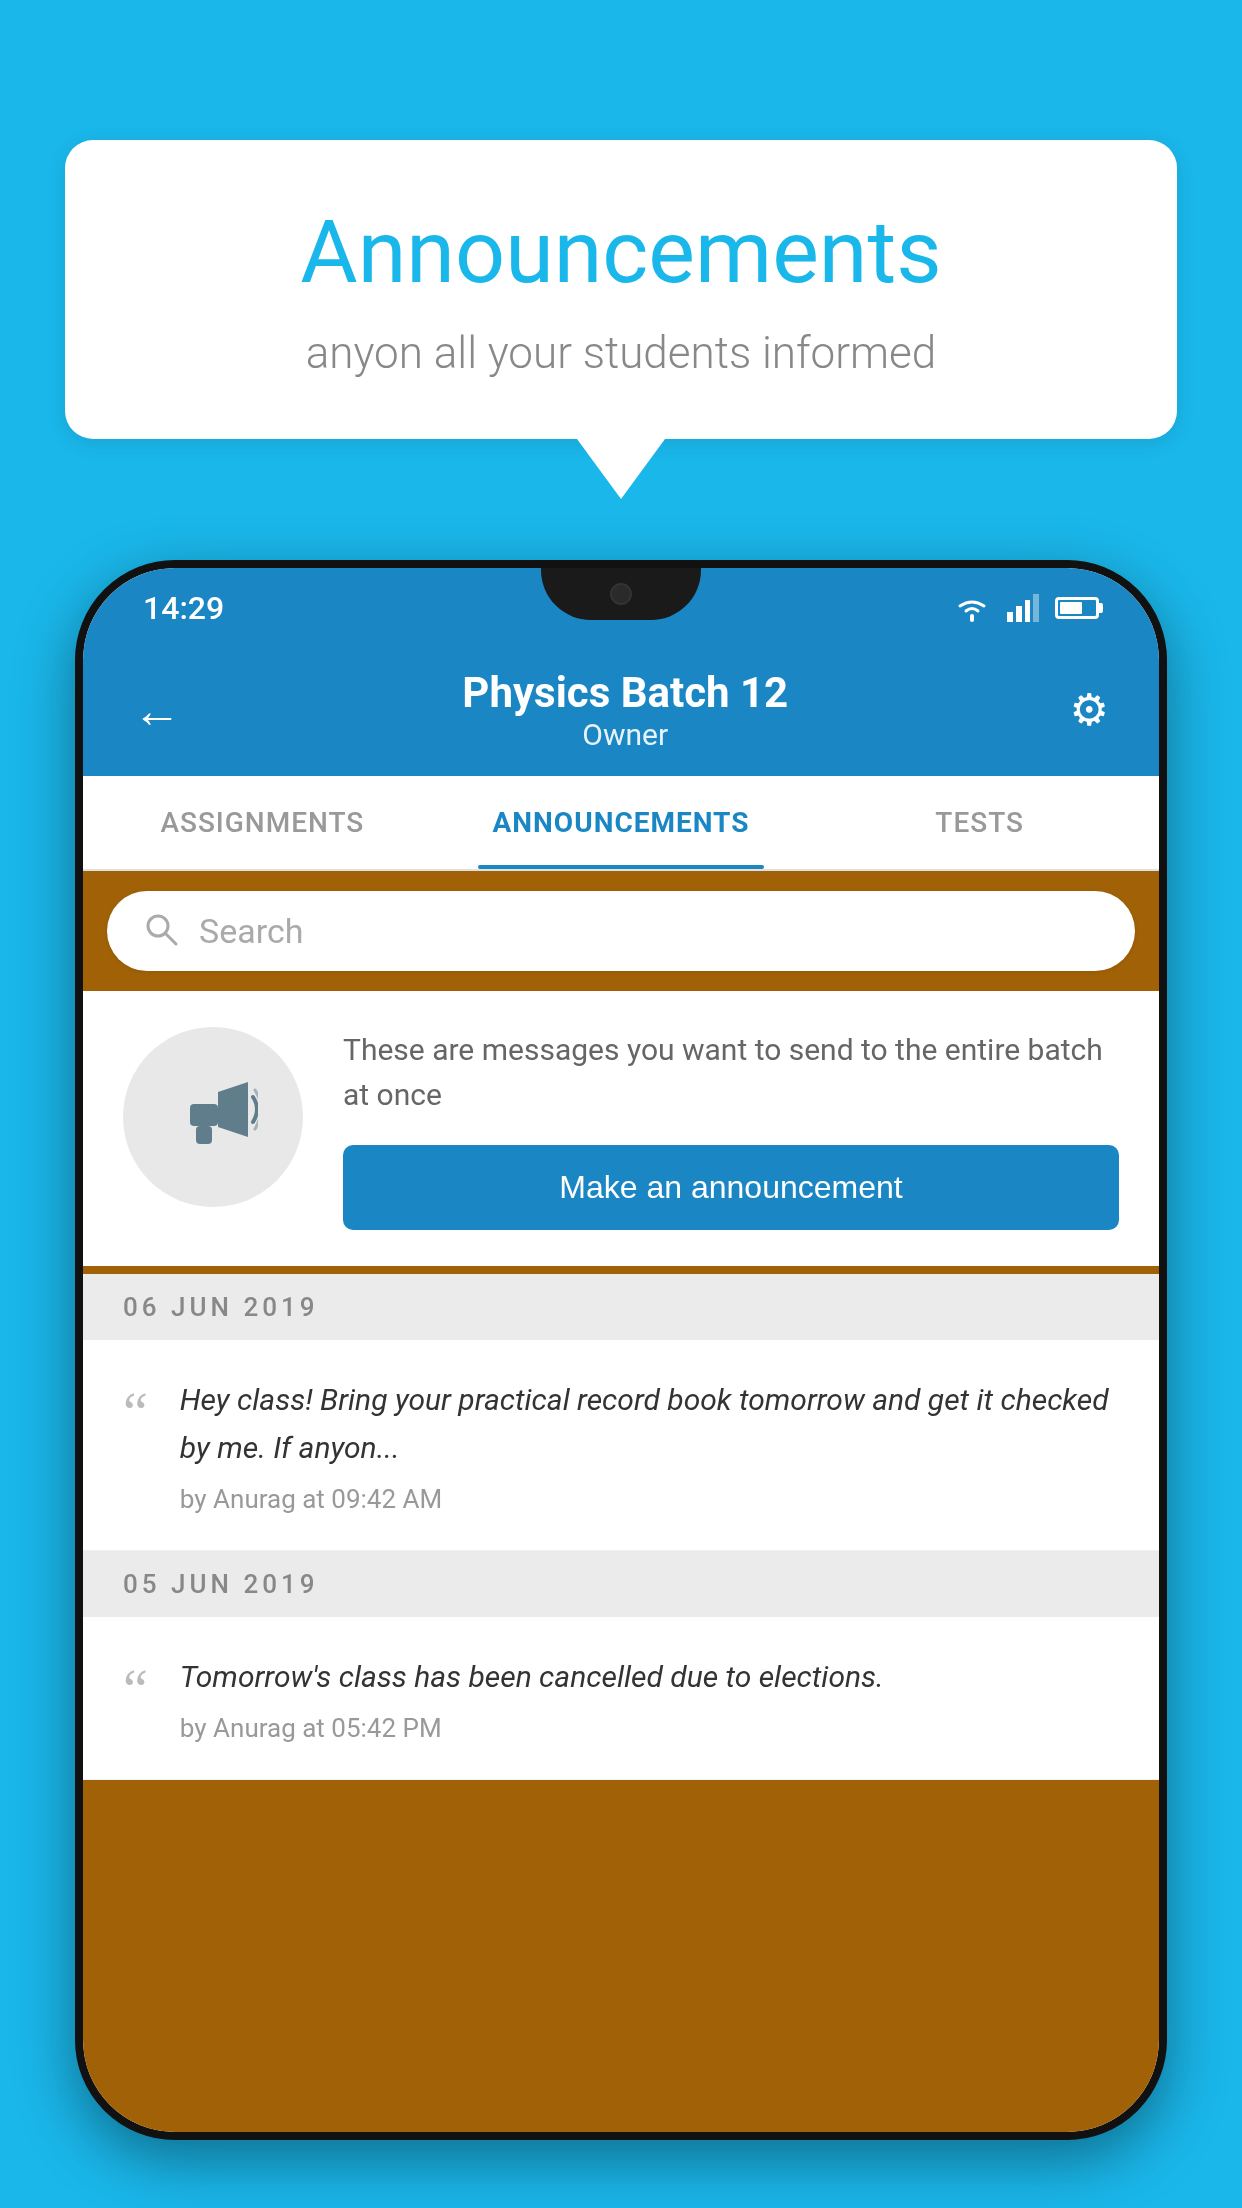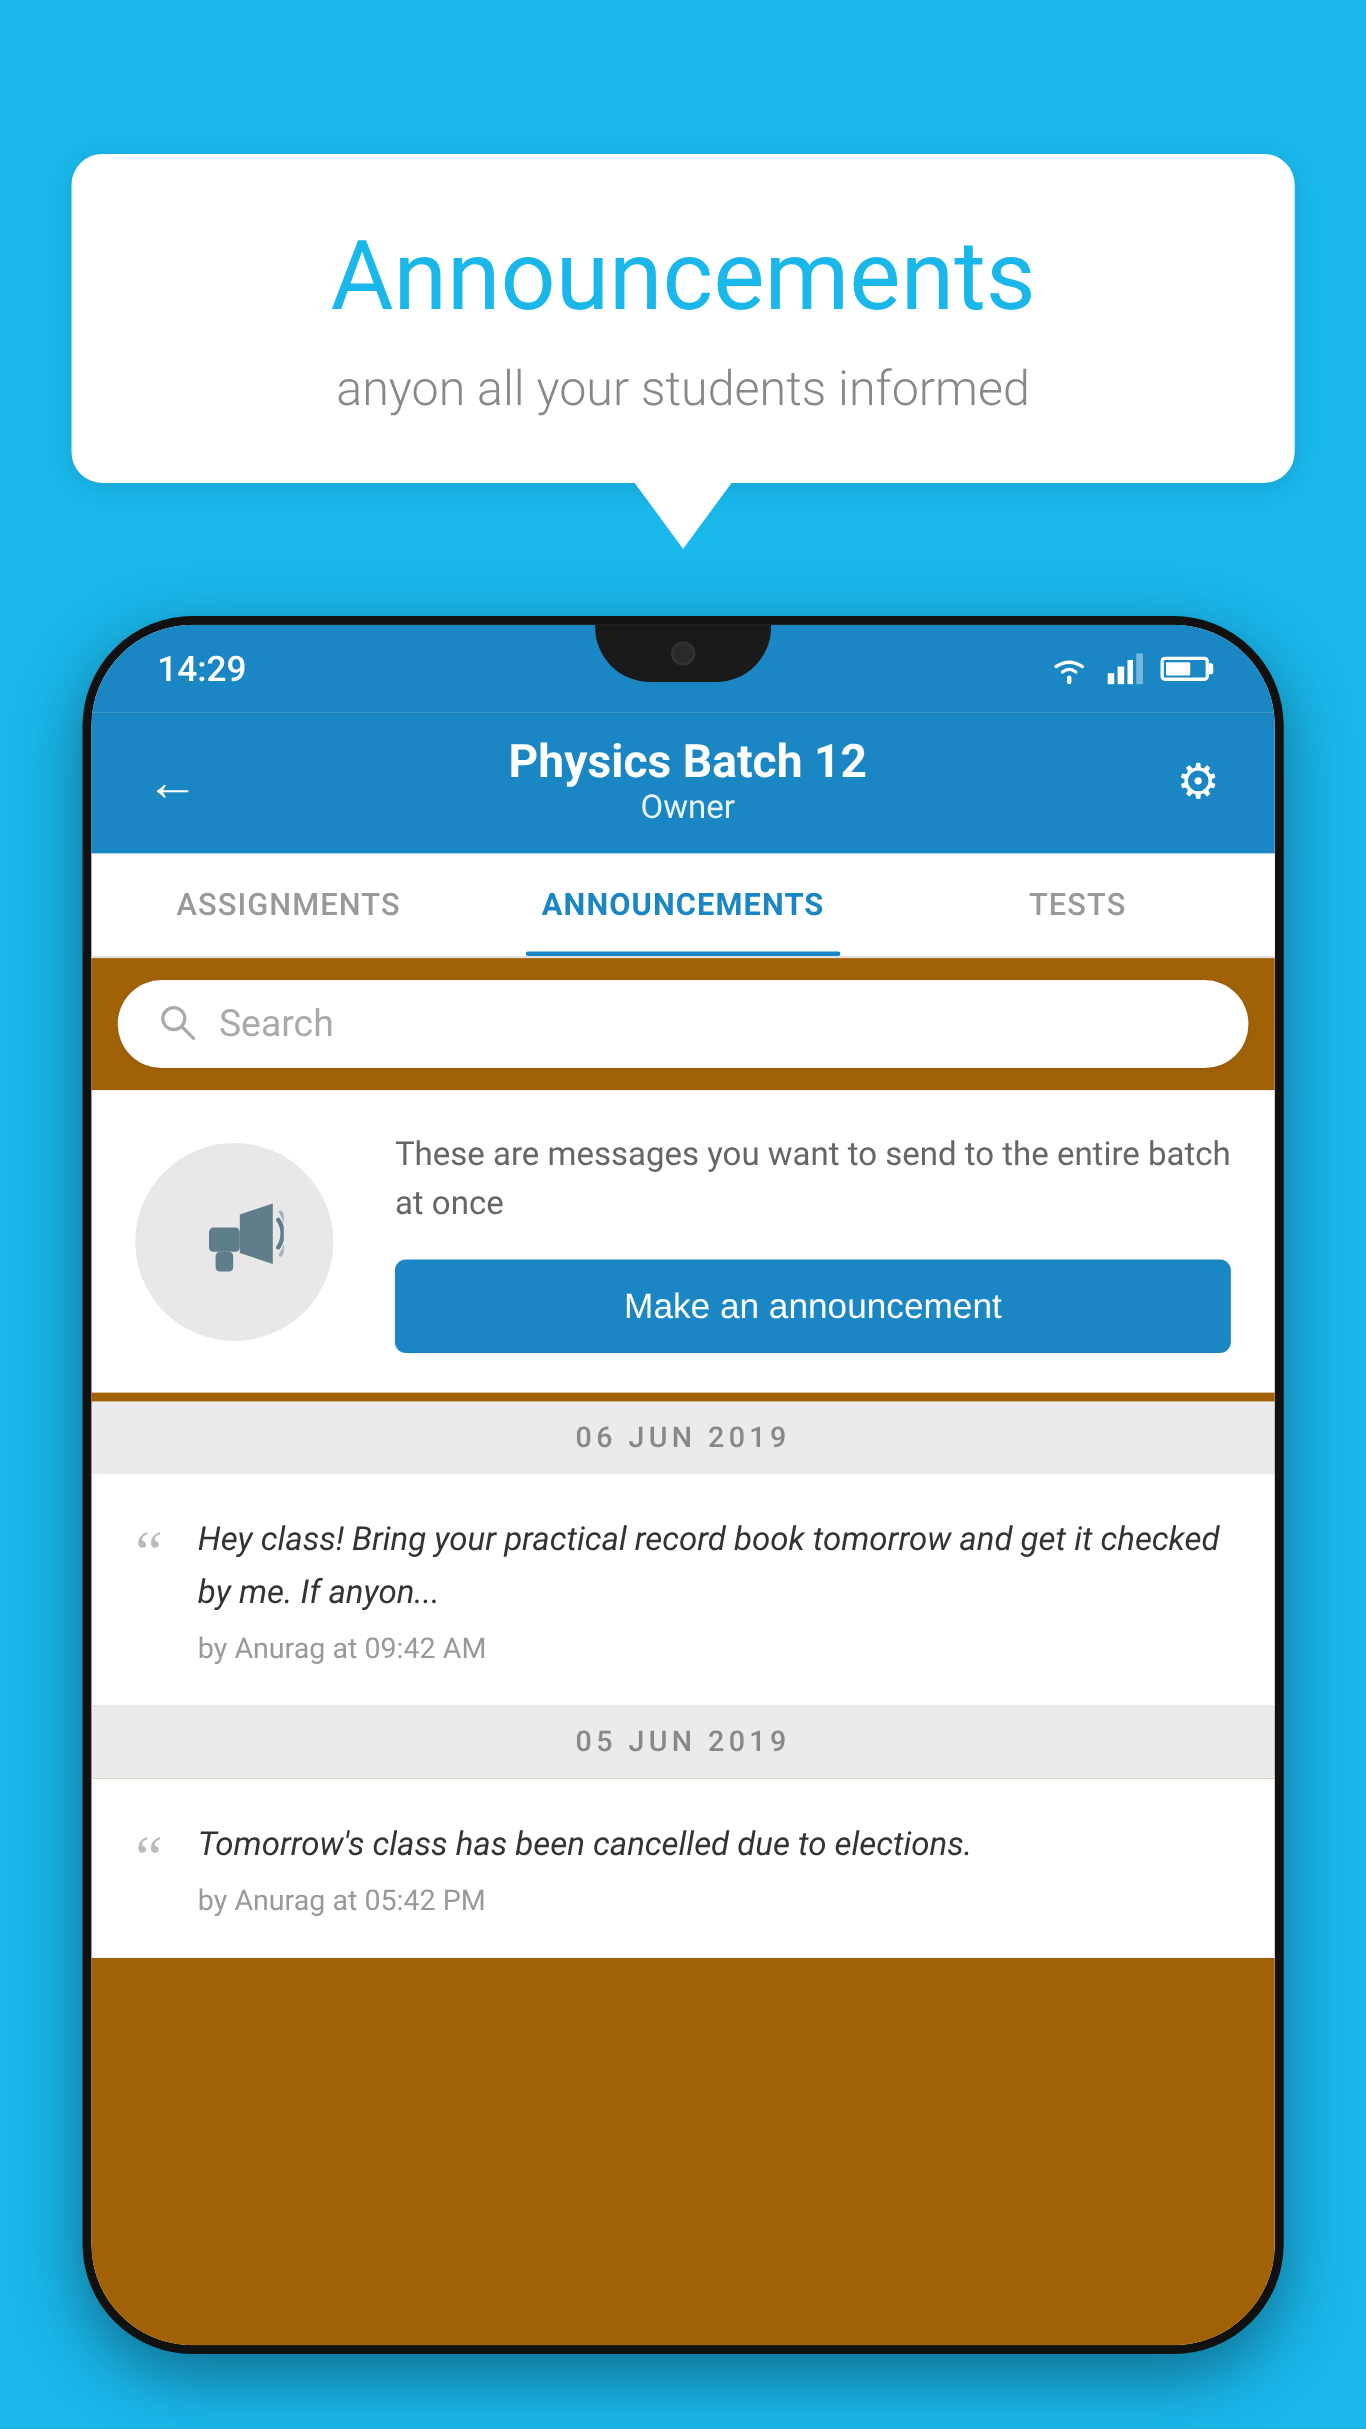--- a/index.html
+++ b/index.html
@@ -262,22 +262,21 @@
       color: #aaa;
       font-weight: 400;
     }
 
     
     .announcement-prompt {
       background: #fff;
       margin: 8px 0;
       padding: 36px 40px;
       display: flex;
-      align-items: center;
-      gap: 56px;
+      gap: 40px;
     }
 
     .announce-icon-circle {
       width: 180px;
       height: 180px;
       background: #e8e8e8;
       border-radius: 50%;
       flex-shrink: 0;
       display: flex;
       align-items: center;
@@ -309,21 +308,20 @@
     }
 
     
     .date-separator {
       background: #ebebeb;
       padding: 18px 40px;
       font-size: 26px;
       color: #888;
       letter-spacing: 4px;
       font-weight: 500;
-      text-align: center;
     }
 
     
     .announcement-item {
       background: #fff;
       padding: 36px 40px;
       display: flex;
       gap: 32px;
       align-items: flex-start;
       border-bottom: 1px solid #f0f0f0;

